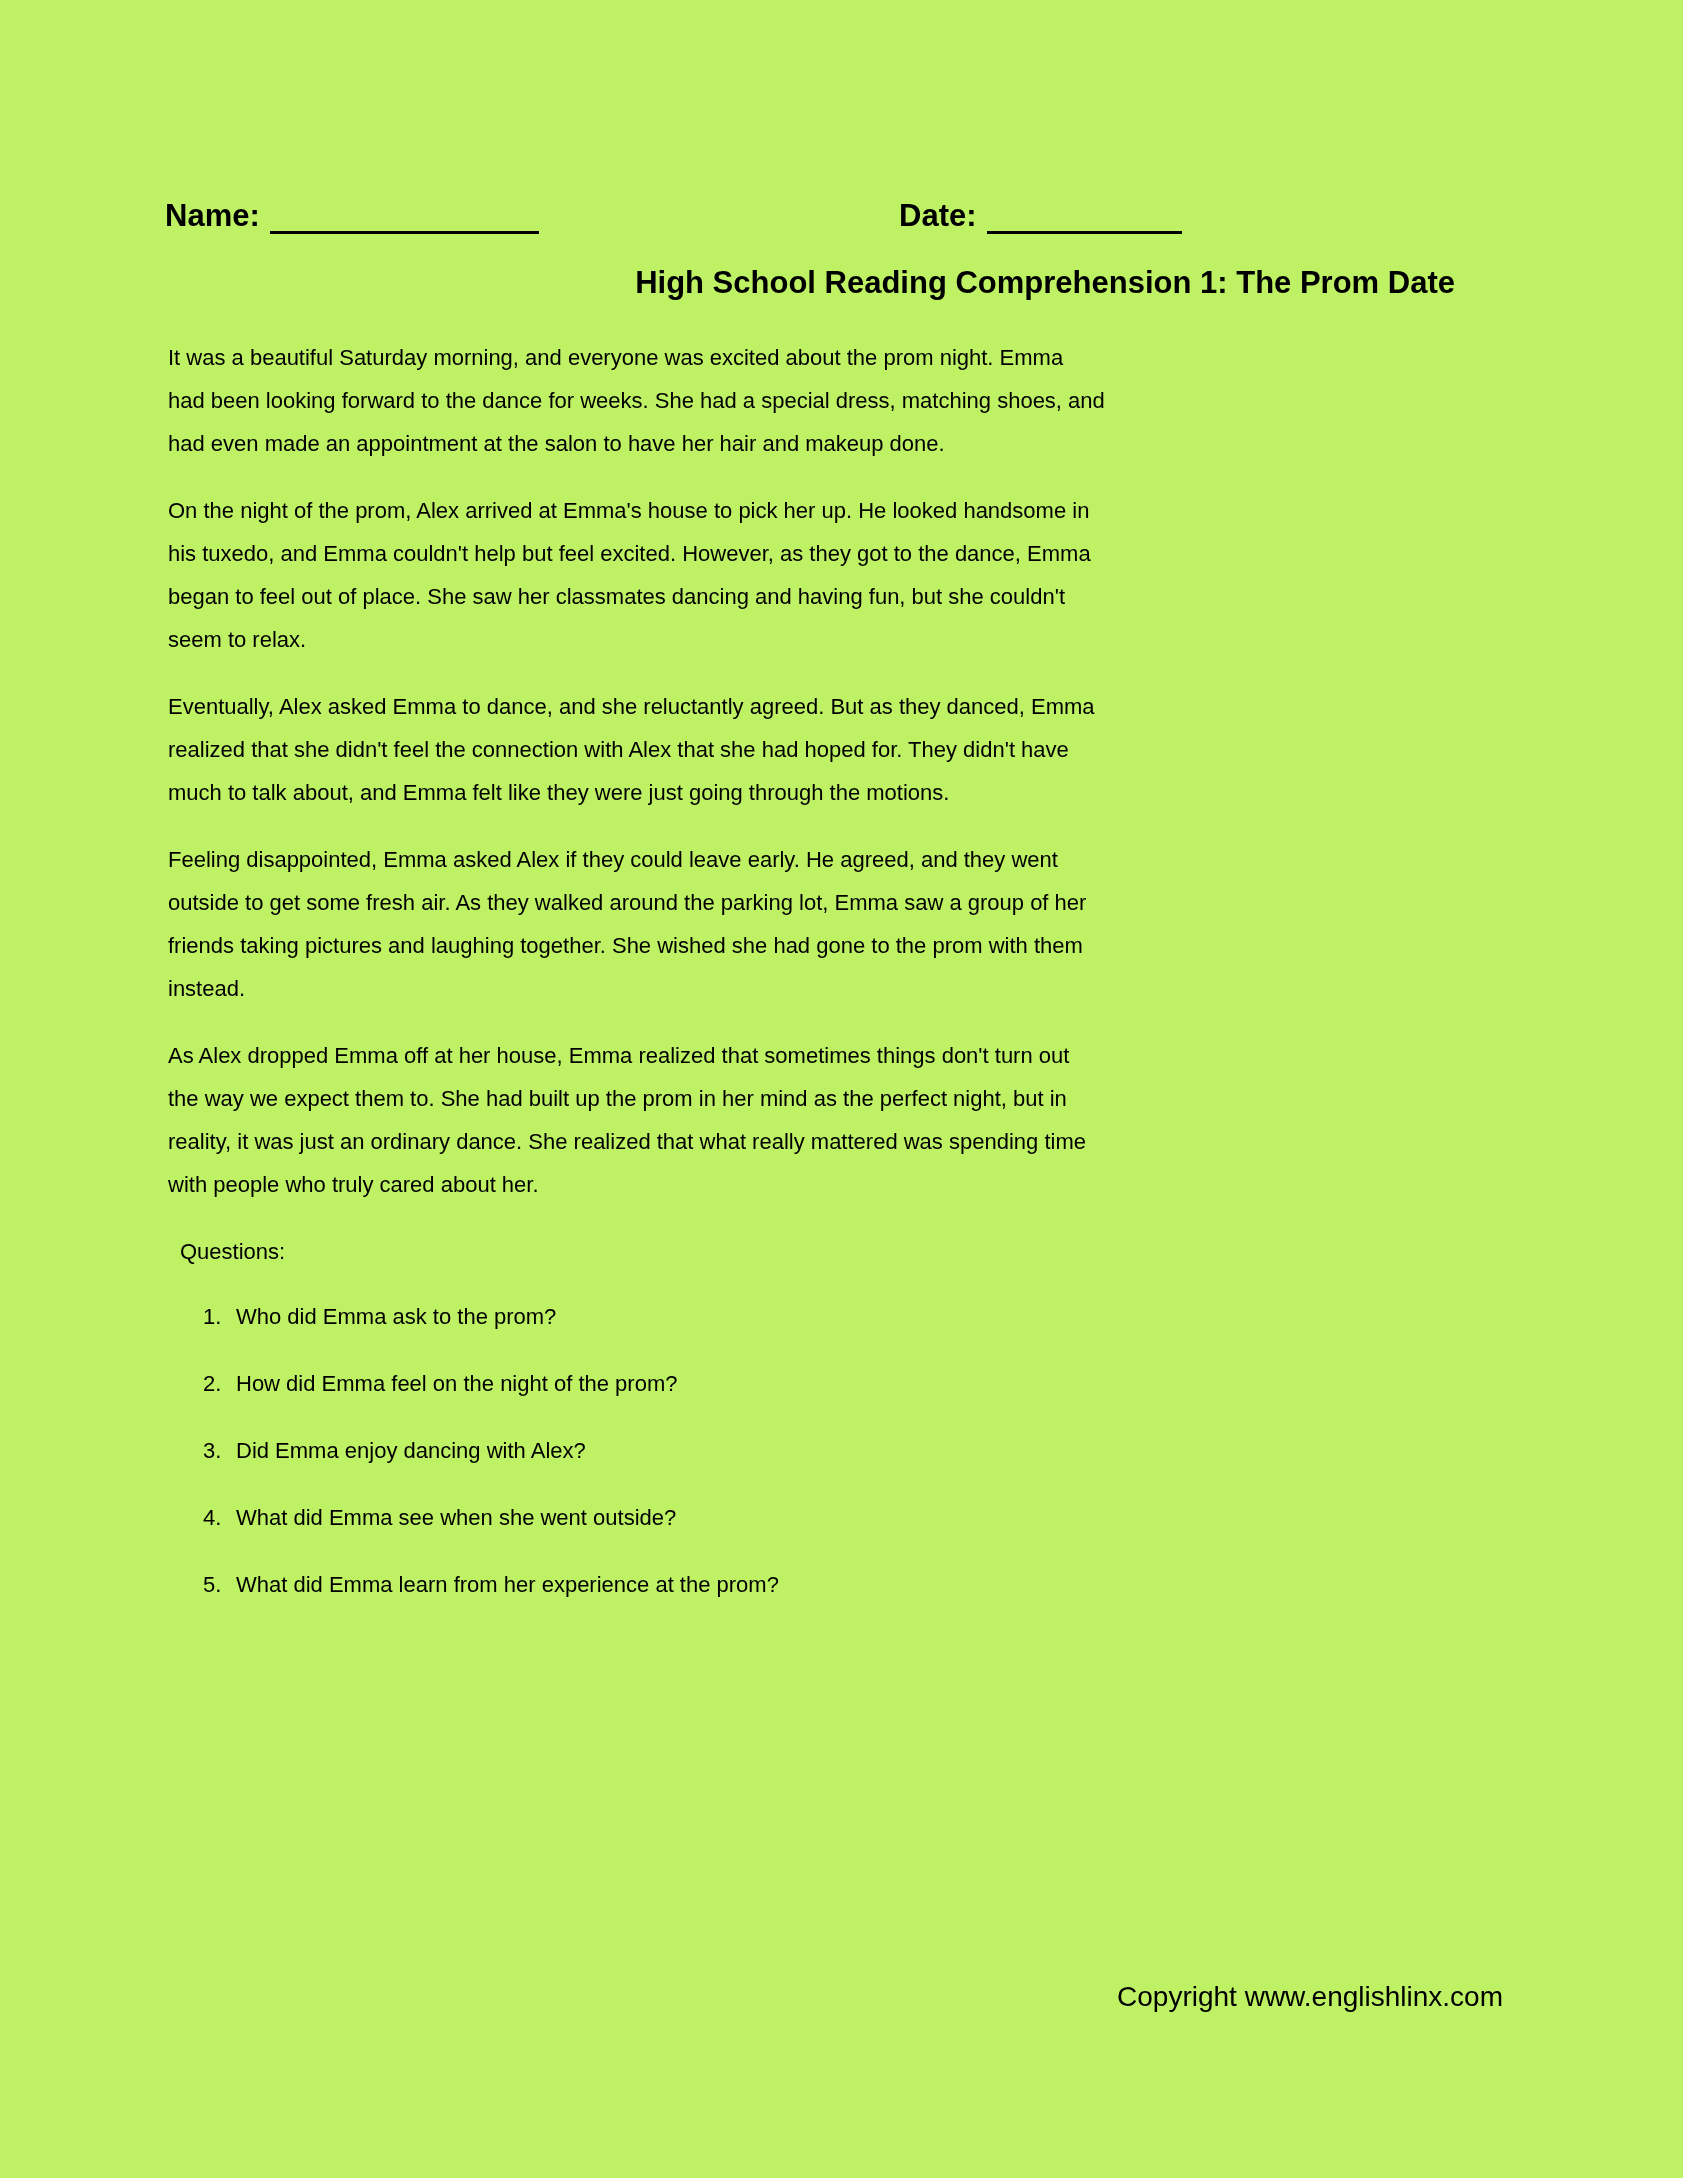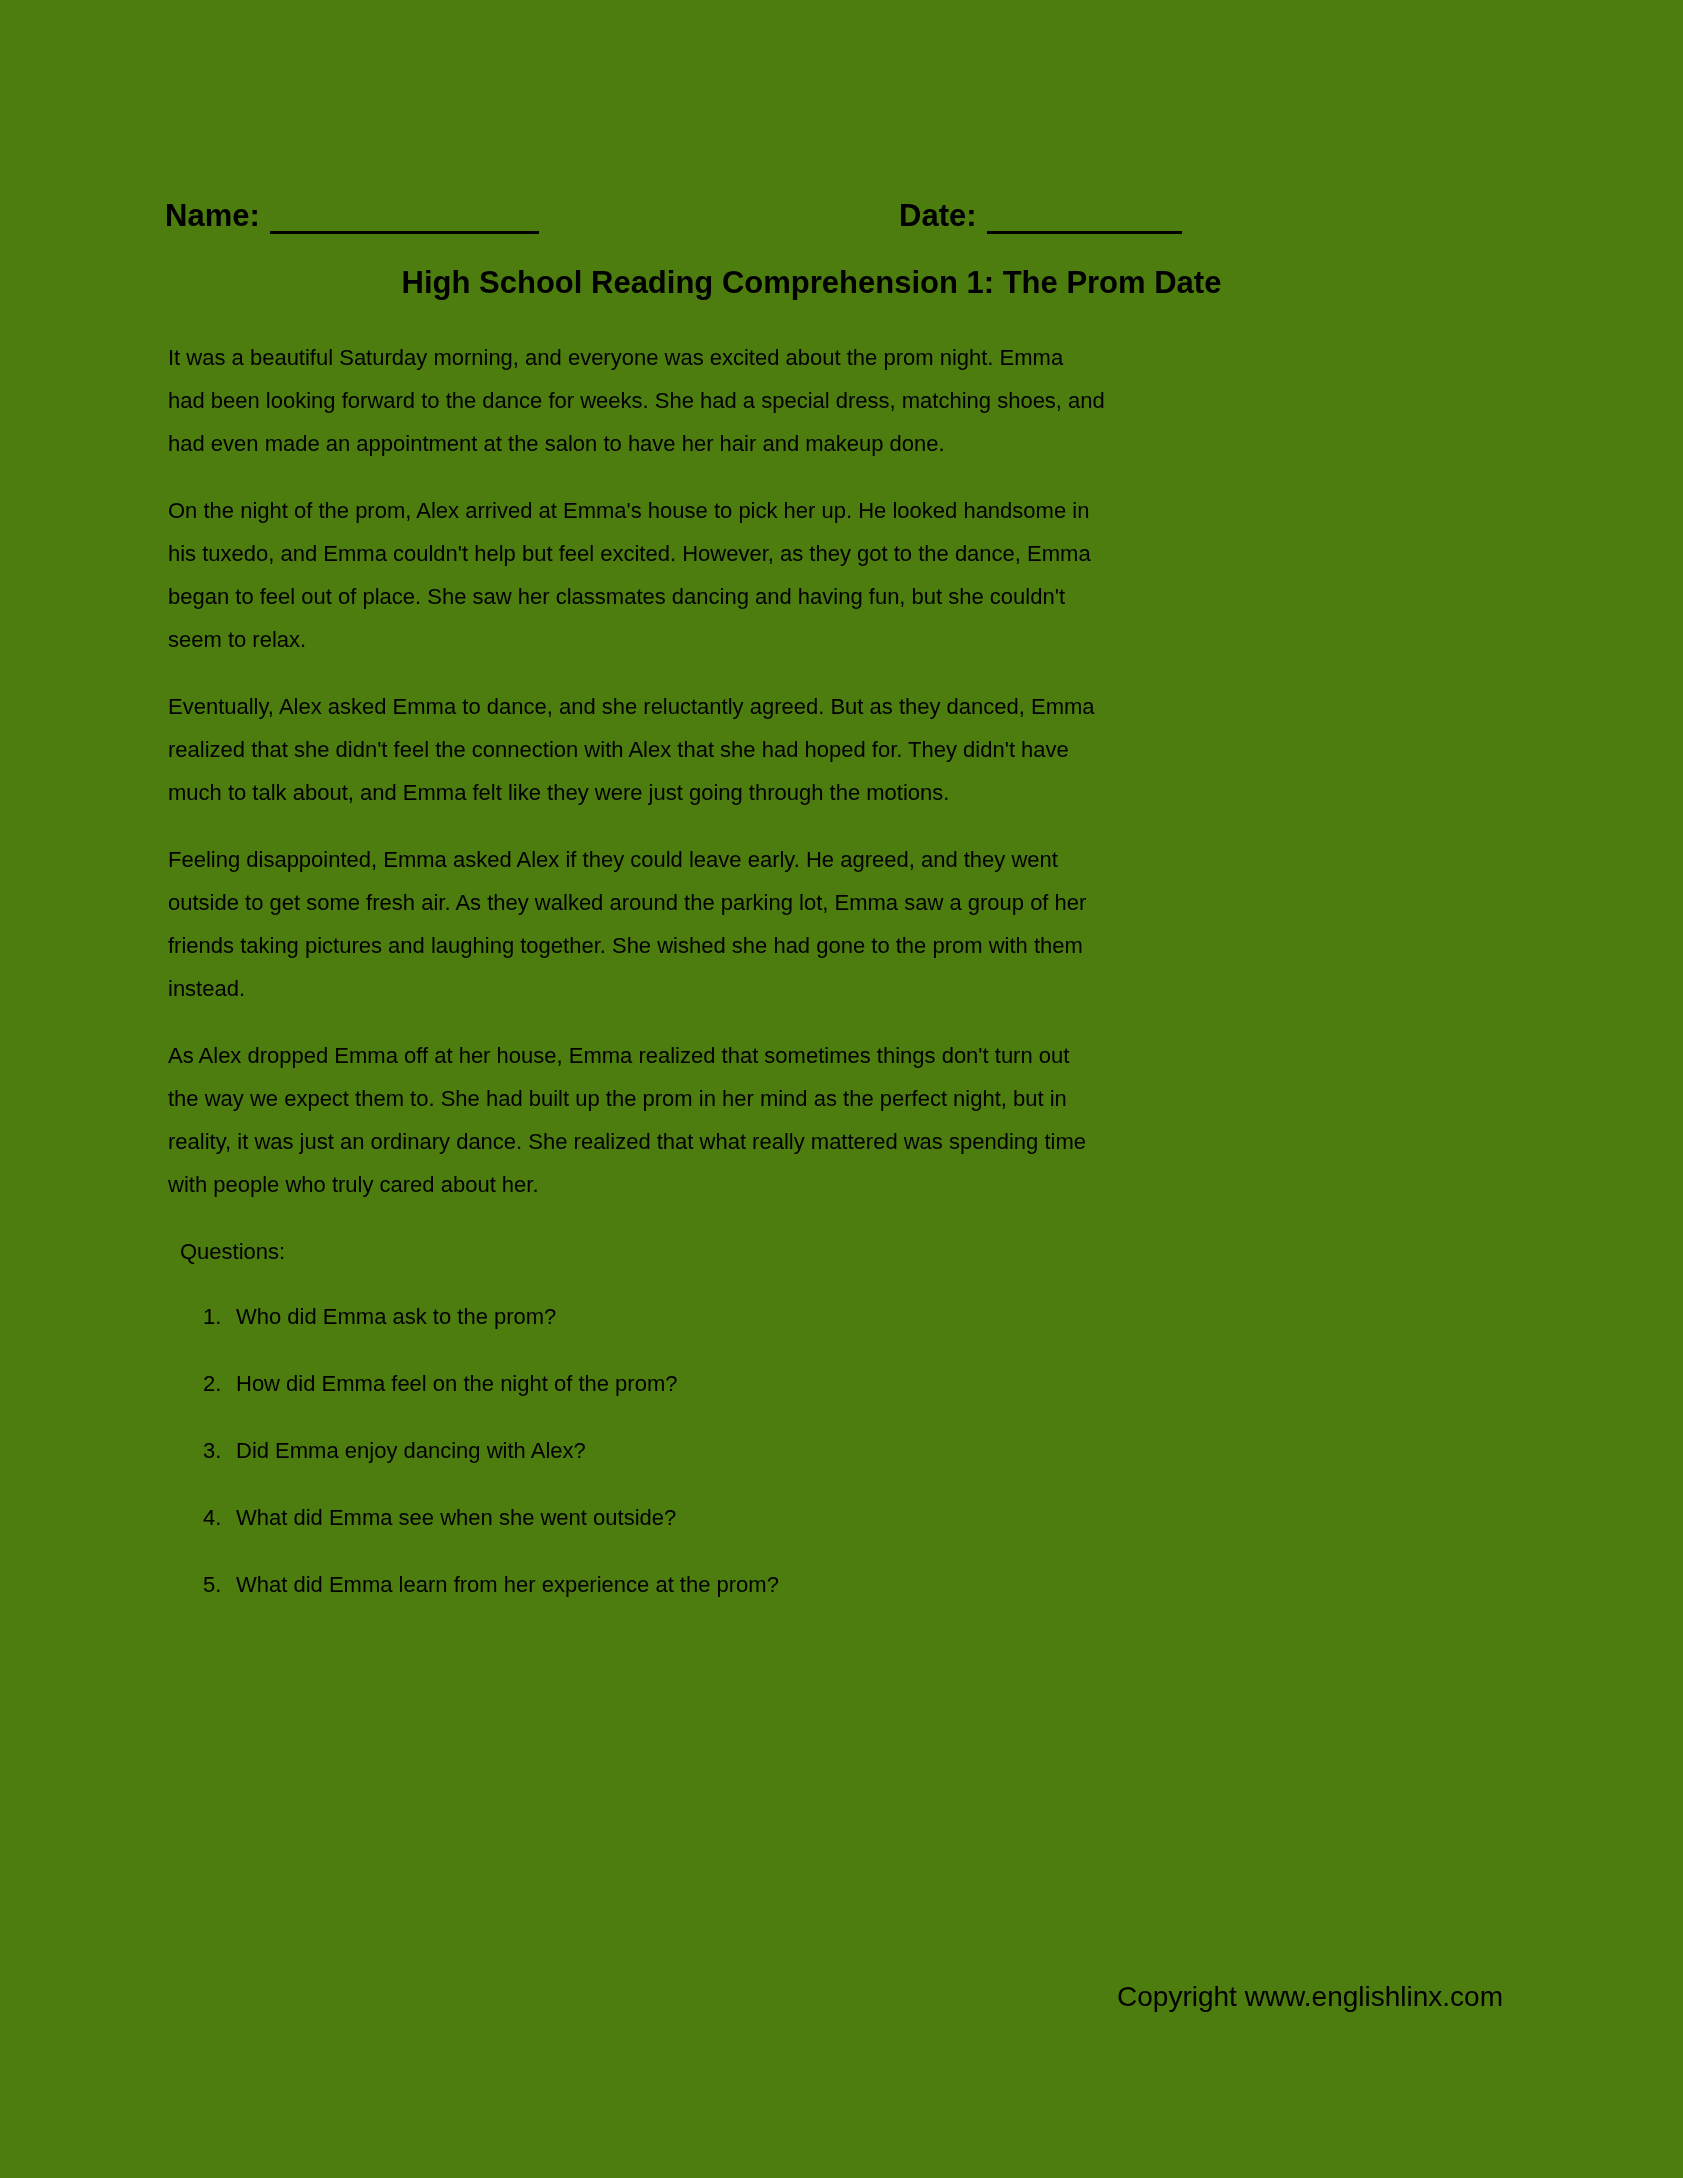--- a/index.html
+++ b/index.html
@@ -4,21 +4,21 @@
 <style>
   html, body {
     margin: 0;
     padding: 0;
     background: #ffffff;
   }
   .page {
     position: relative;
     width: 1683px;
     height: 2178px;
-    background: #4d7c0f;
+    background: #bef264;
     color: #000000;
     font-family: "Liberation Sans", sans-serif;
     overflow: hidden;
   }
   .name-block {
     position: absolute;
     left: 165px;
     top: 198px;
     font-size: 31px;
     font-weight: 600;
@@ -39,21 +39,21 @@
     vertical-align: bottom;
     margin-left: 10px;
   }
   .name-blank { width: 269px; }
   .date-blank { width: 195px; }
   .doc-title {
     position: absolute;
     left: 168px;
     top: 265px;
     width: 1287px;
-    text-align: center;
+    text-align: right;
     font-size: 31px;
     font-weight: 600;
   }
   .content {
     position: absolute;
     left: 168px;
     top: 336px;
     width: 1302px;
     font-size: 22px;
     line-height: 43px;

